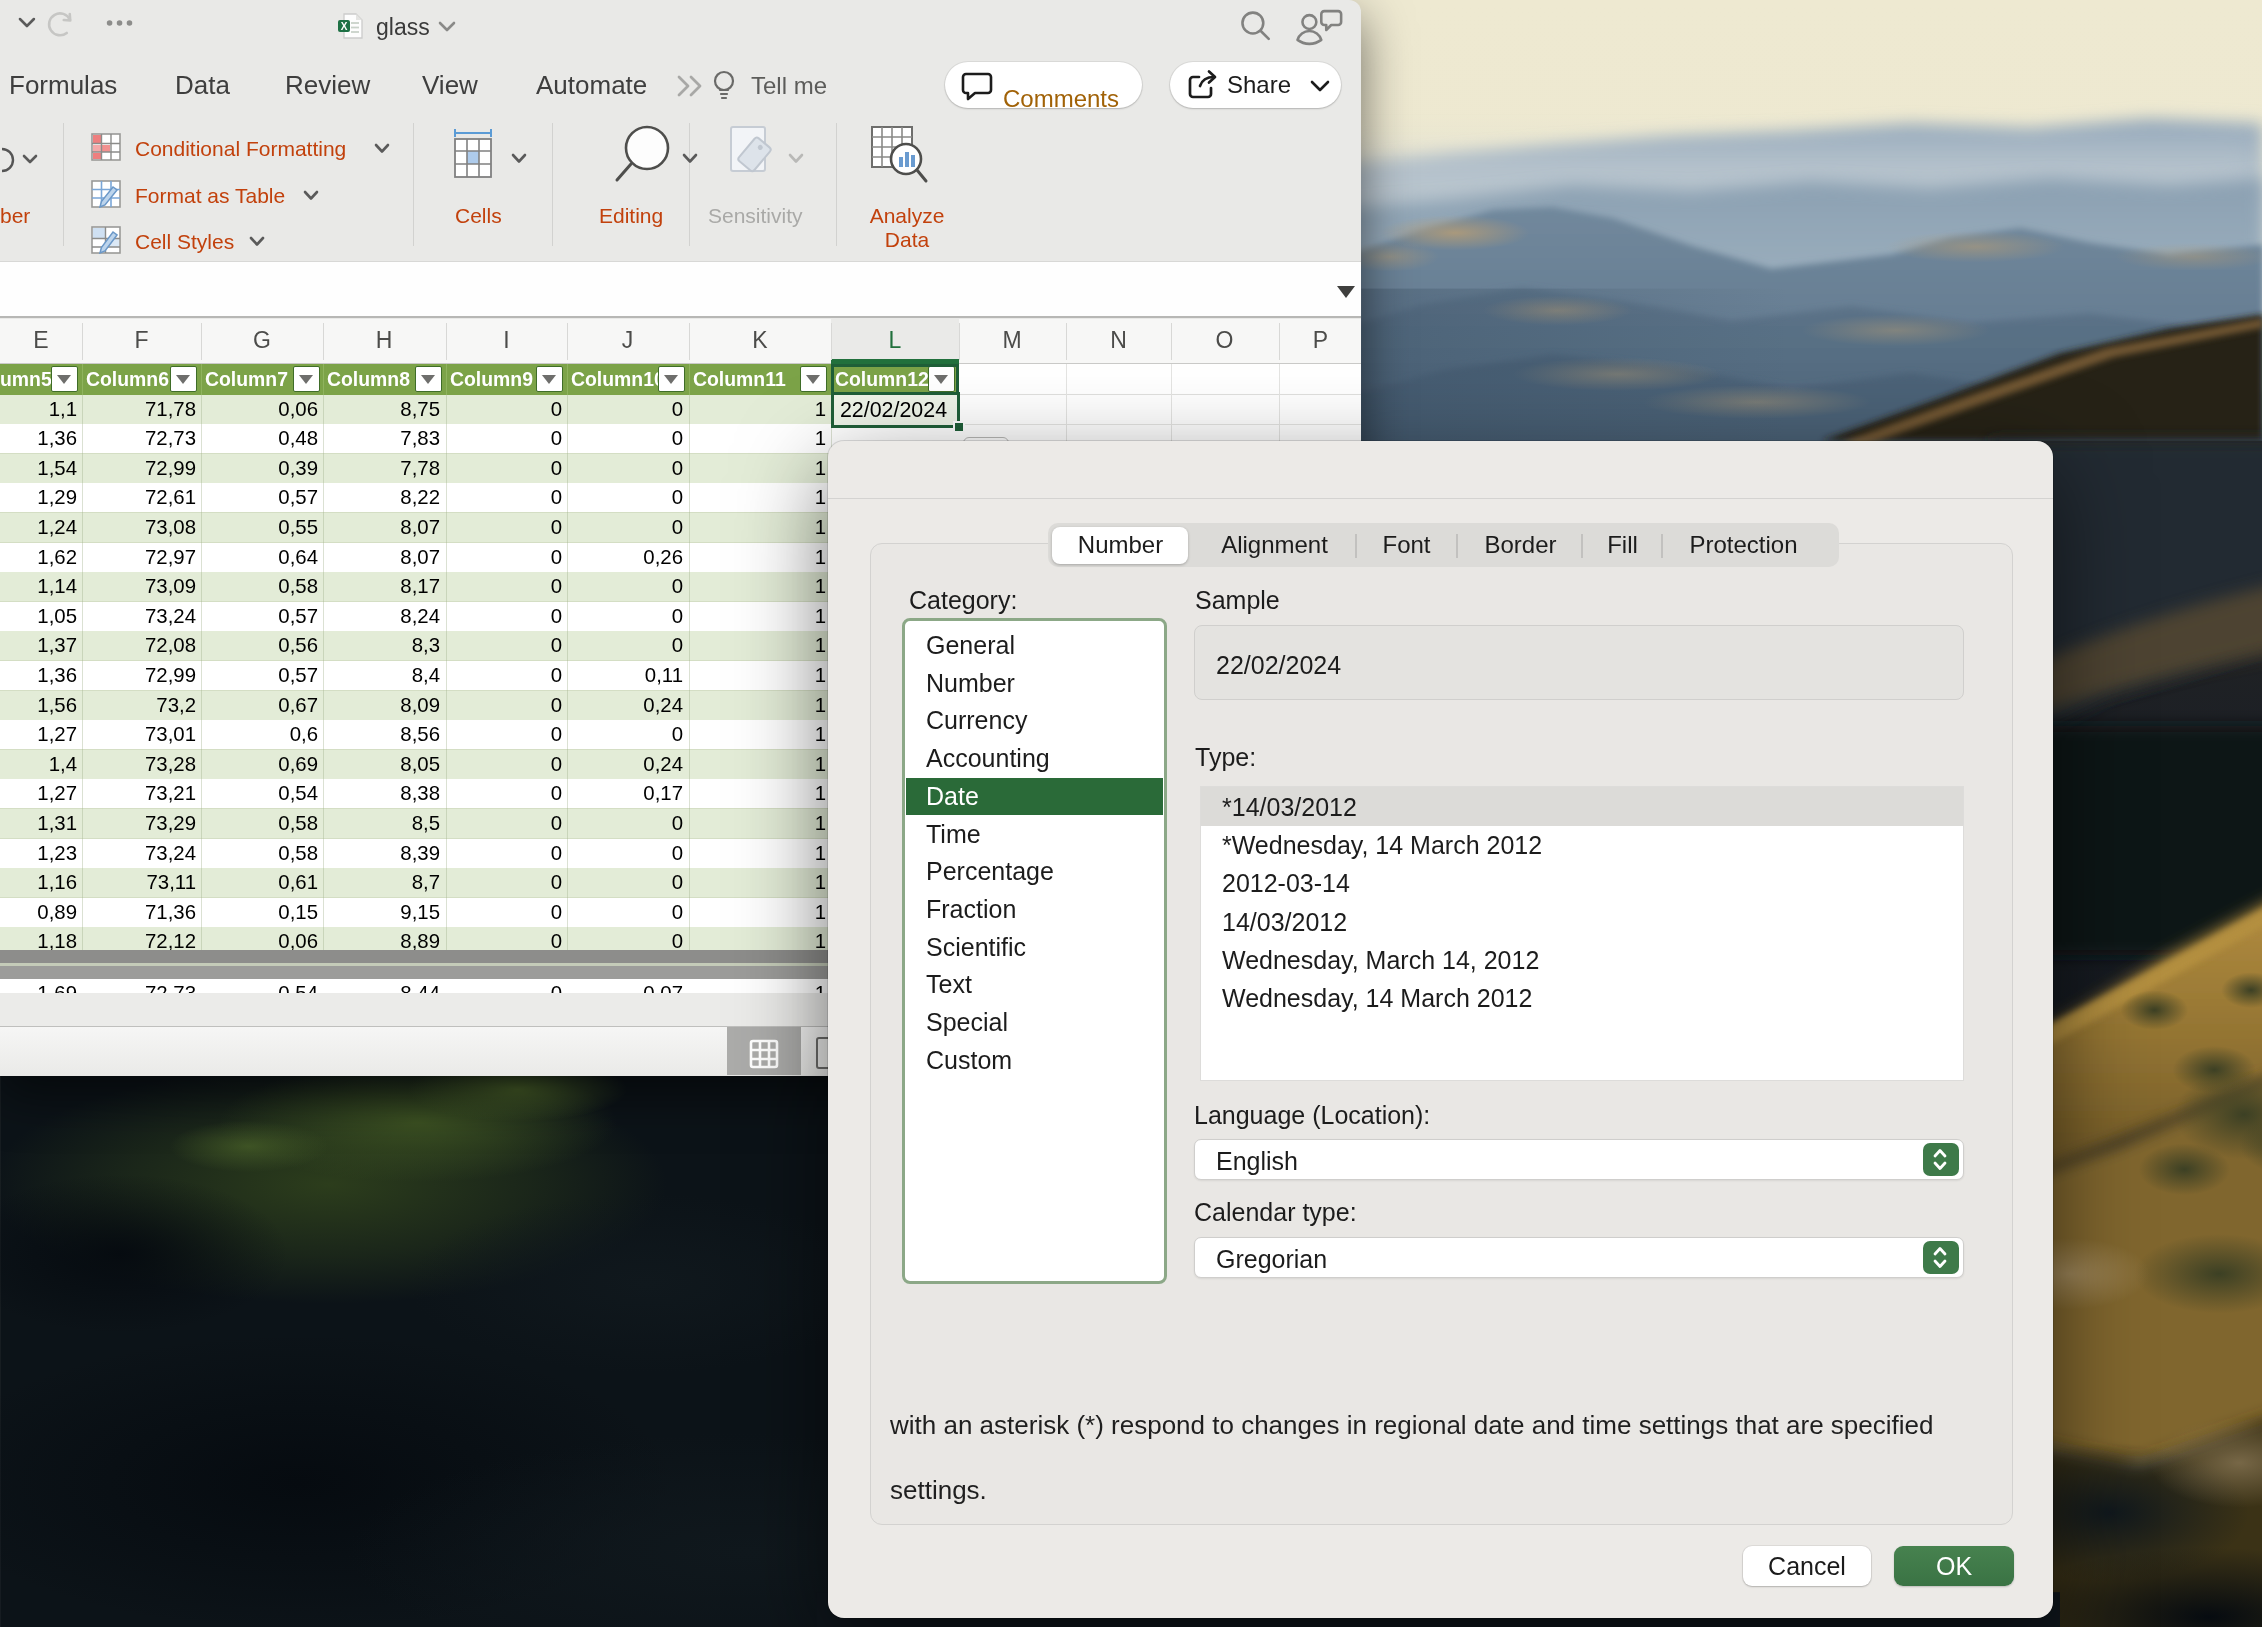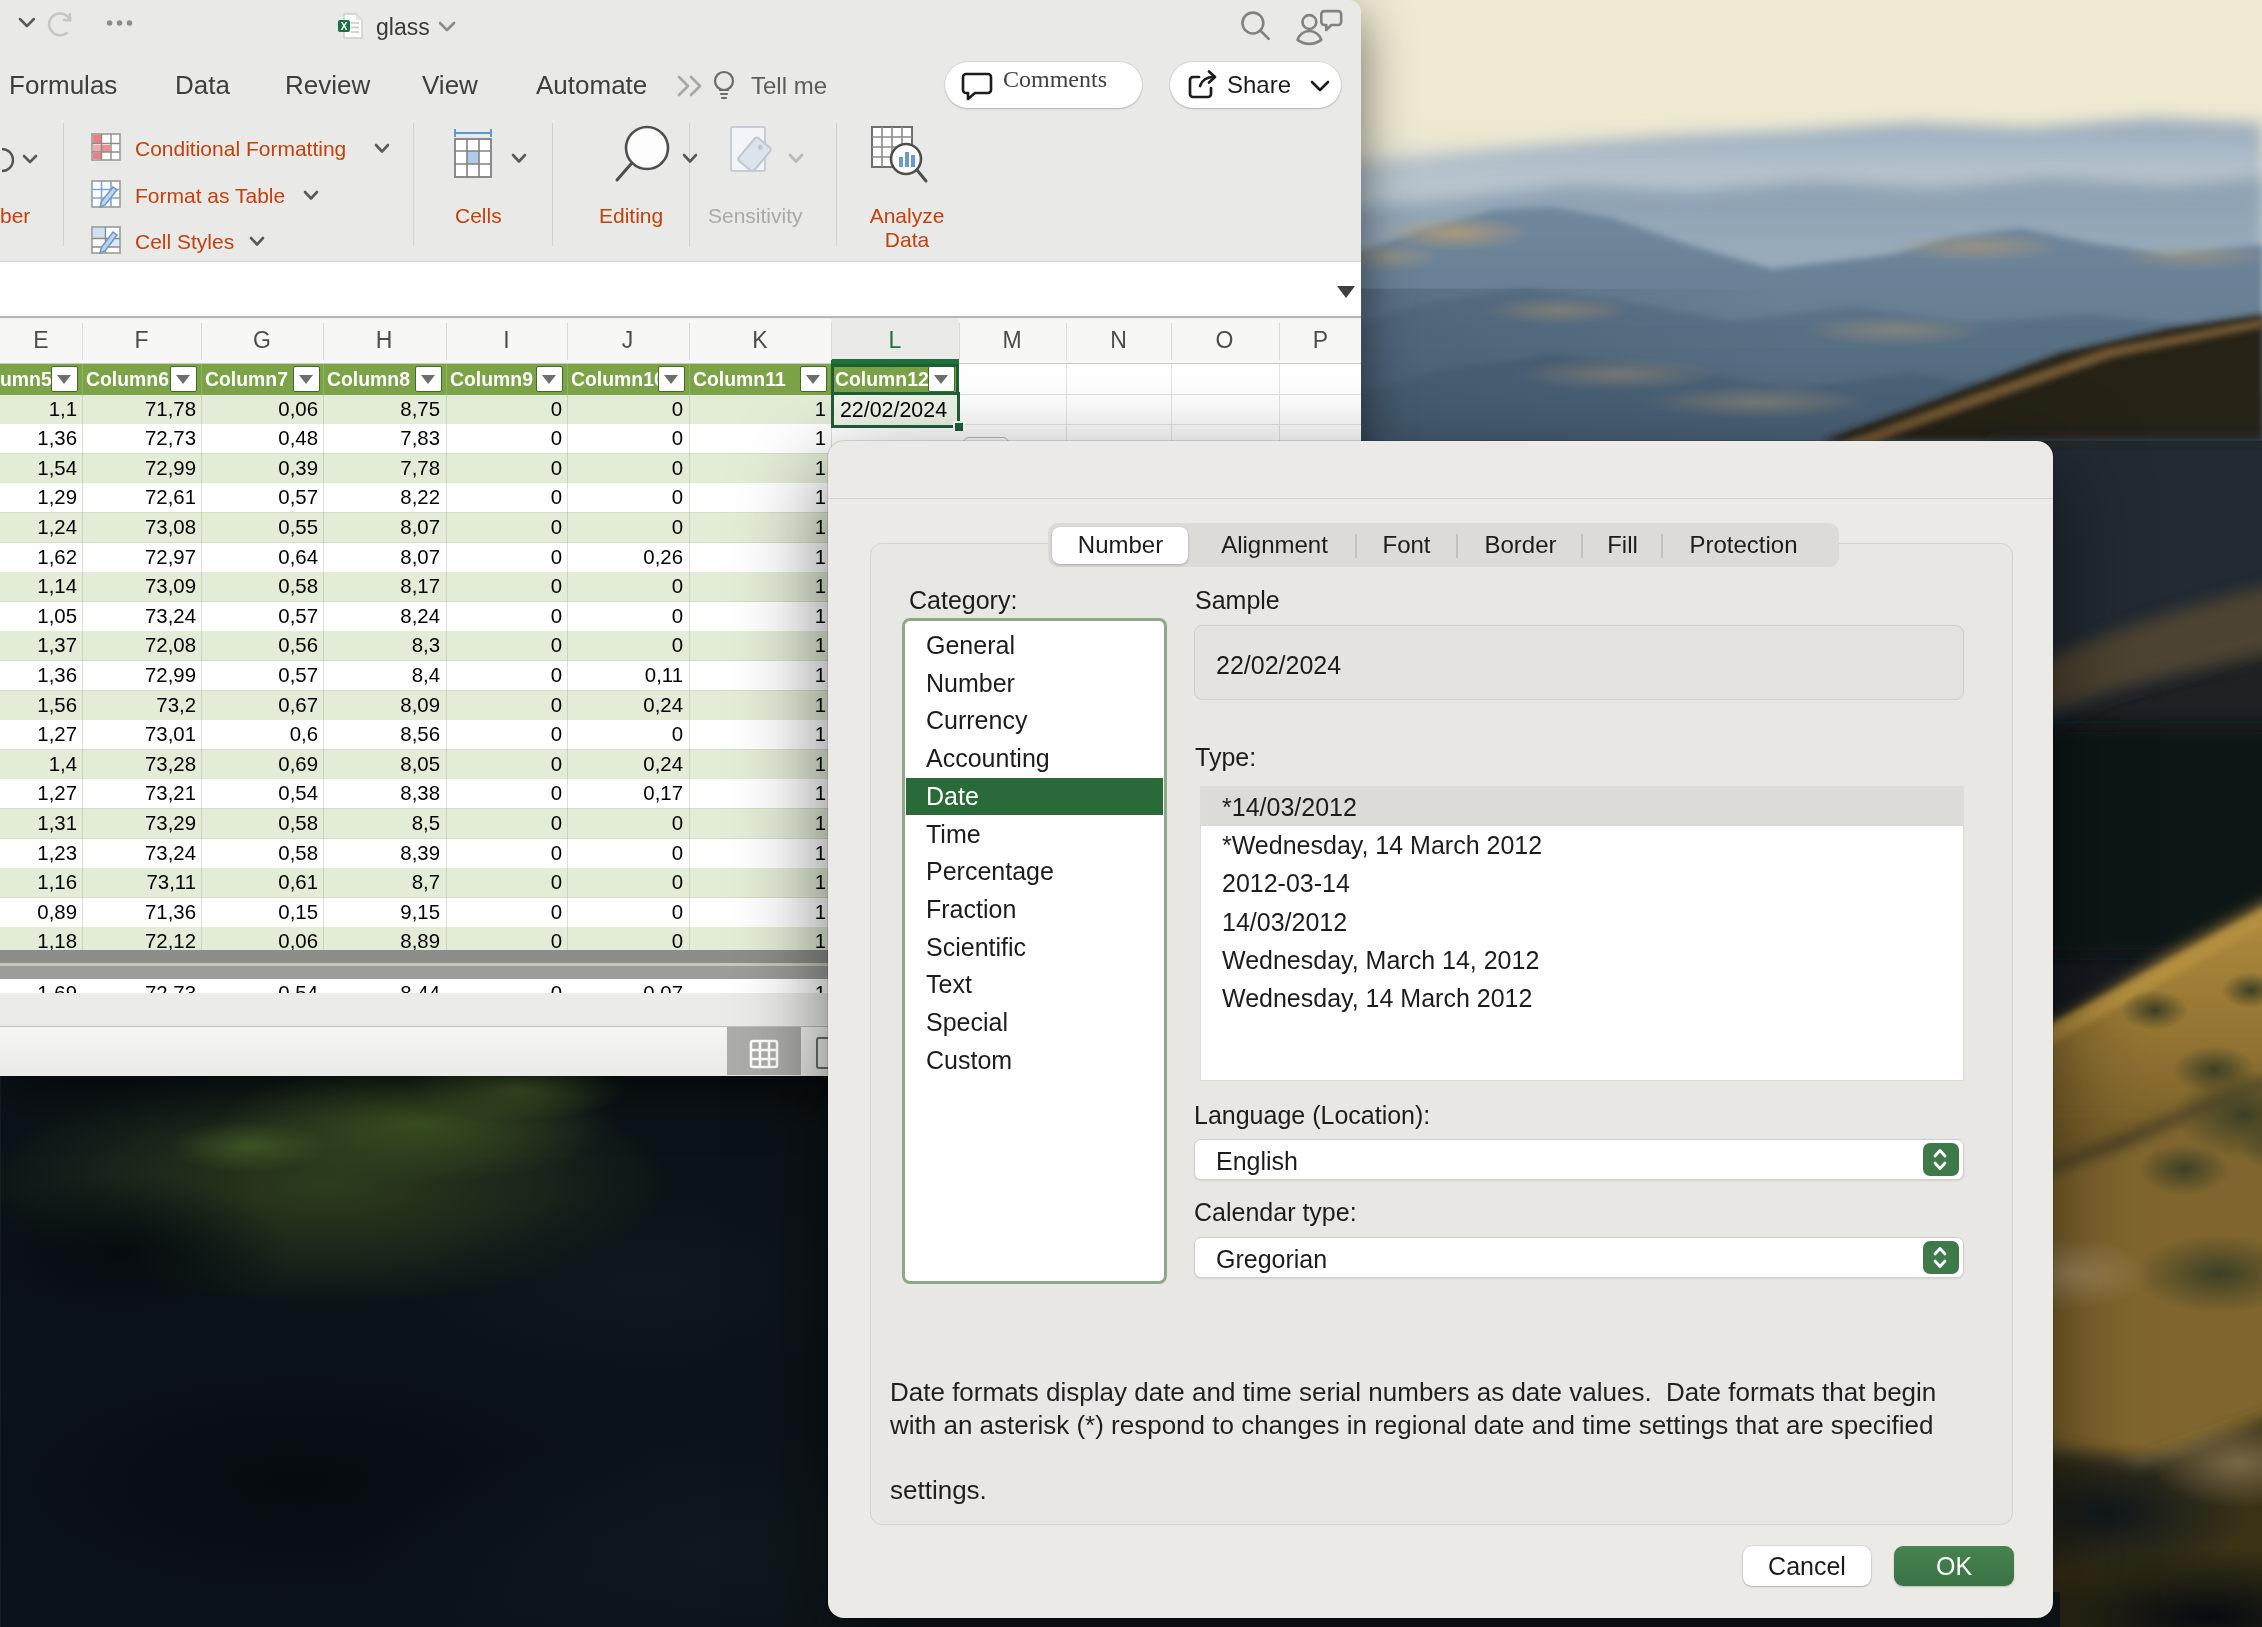--- a/index.html
+++ b/index.html
@@ -200,21 +200,21 @@
  <g fill="none" stroke="#6a6a68" stroke-width="2.2" stroke-linecap="round">
  <circle cx="14" cy="13" r="9"></circle>
         <path d="M10,22 h8 M11,26 h6 M12,30 h4"></path>
       </g>
     </svg>
     <div class="abs" style="left:751px;top:72px;font-size:24px;color:#5c5c5a;">Tell me</div>
 <div class="abs" style="left:945px;top:62px;width:197px;height:46px;background:#fff;border-radius:23px;box-shadow:0 1px 2px rgba(0,0,0,.18), 0 0 0 1px rgba(0,0,0,.06);"></div>
 <svg class="abs" style="left:961px;top:71px;" width="34" height="30" viewBox="0 0 34 30">
  <path d="M5,3 h22 a3,3 0 0 1 3,3 v13 a3,3 0 0 1 -3,3 h-13 l-7,6 v-6 h-2 a3,3 0 0 1 -3,-3 v-13 a3,3 0 0 1 3,-3 z" fill="none" stroke="#1c1c1c" stroke-width="2.6" stroke-linejoin="round"></path>
     </svg>
-<div class="abs" style="left:1003px;top:66px;font-size:24px;color:#404040;font-family:Liberation Serif, serif;">Comments</div>
+<div class="abs" style="left:1003px;top:85px;font-size:24px;color:#a16207;">Comments</div>
 <div class="abs" style="left:1170px;top:62px;width:171px;height:46px;background:#fff;border-radius:23px;box-shadow:0 1px 2px rgba(0,0,0,.18), 0 0 0 1px rgba(0,0,0,.06);"></div>
 <svg class="abs" style="left:1185px;top:69px;" width="36" height="34" viewBox="0 0 36 34">
  <path d="M14,8 h-6 a3,3 0 0 0 -3,3 v14 a3,3 0 0 0 3,3 h15 a3,3 0 0 0 3,-3 v-6" fill="none" stroke="#1c1c1c" stroke-width="2.7" stroke-linecap="round"></path>
  <path d="M15,17 C17,11 22,8 29,8" fill="none" stroke="#1c1c1c" stroke-width="2.7" stroke-linecap="round"></path>
  <path d="M24,2.5 L30,8 L24,13.5" fill="none" stroke="#1c1c1c" stroke-width="2.7" stroke-linecap="round" stroke-linejoin="round"></path>
     </svg>
 <div class="abs" style="left:1227px;top:71px;font-size:24px;color:#1c1c1c;">Share</div>
 <svg class="abs" style="left:1307px;top:78px;" width="26" height="16" viewBox="0 0 26 16">
       <path d="M5,4 L13,12 L21,4" fill="none" stroke="#1c1c1c" stroke-width="2.6" stroke-linecap="round" stroke-linejoin="round"></path>
     </svg>
@@ -606,18 +606,17 @@
 <svg class="abs" style="left:1100px;top:705px;" width="24" height="27" viewBox="0 0 24 27">
  <path d="M7,10 L12,4.5 L17,10 M7,17 L12,22.5 L17,17" fill="none" stroke="#fff" stroke-width="2.8" stroke-linecap="round" stroke-linejoin="round"></path>
     </svg>
     <div class="abs dtxt" style="left:366px;top:757px;">Calendar type:</div>
     <div class="abs" style="left:366px;top:796px;width:770px;height:41px;background:#fff;border:1px solid #cfcecc;border-radius:7px;box-shadow:0 1px 2px rgba(0,0,0,.08);"></div>
     <div class="abs dtxt" style="left:388px;top:804px;">Gregorian</div>
     <div class="abs" style="left:1095px;top:800px;width:36px;height:33px;background:#3e7a49;border-radius:7px;"></div>
 <svg class="abs" style="left:1100px;top:803px;" width="24" height="27" viewBox="0 0 24 27">
  <path d="M7,10 L12,4.5 L17,10 M7,17 L12,22.5 L17,17" fill="none" stroke="#fff" stroke-width="2.8" stroke-linecap="round" stroke-linejoin="round"></path>
     </svg>
-    <div class="abs" style="left:62px;top:936px;color:#1f1f1f;font-size:26px;white-space:nowrap;">Date formats display date and time serial numbers as date values.&nbsp; Date formats that begin</div>
     <div class="abs" style="left:62px;top:969px;color:#1f1f1f;font-size:26px;white-space:nowrap;">with an asterisk (*) respond to changes in regional date and time settings that are specified</div>
     <div class="abs" style="left:62px;top:1034px;color:#1f1f1f;font-size:26px;white-space:nowrap;">settings.</div>
     <div class="abs" style="left:915px;top:1105px;width:128px;height:40px;background:#fff;border-radius:9px;box-shadow:0 1px 2px rgba(0,0,0,.2), 0 0 0 1px rgba(0,0,0,.06);text-align:center;font-size:25px;color:#1b1b1b;line-height:40px;">Cancel</div>
     <div class="abs" style="left:1066px;top:1105px;width:120px;height:40px;background:linear-gradient(#47824f,#3a7344);border-radius:9px;text-align:center;font-size:25px;color:#fff;line-height:40px;box-shadow:0 1px 2px rgba(0,0,0,.2);">OK</div>
   </div>
 
 </body></html>

